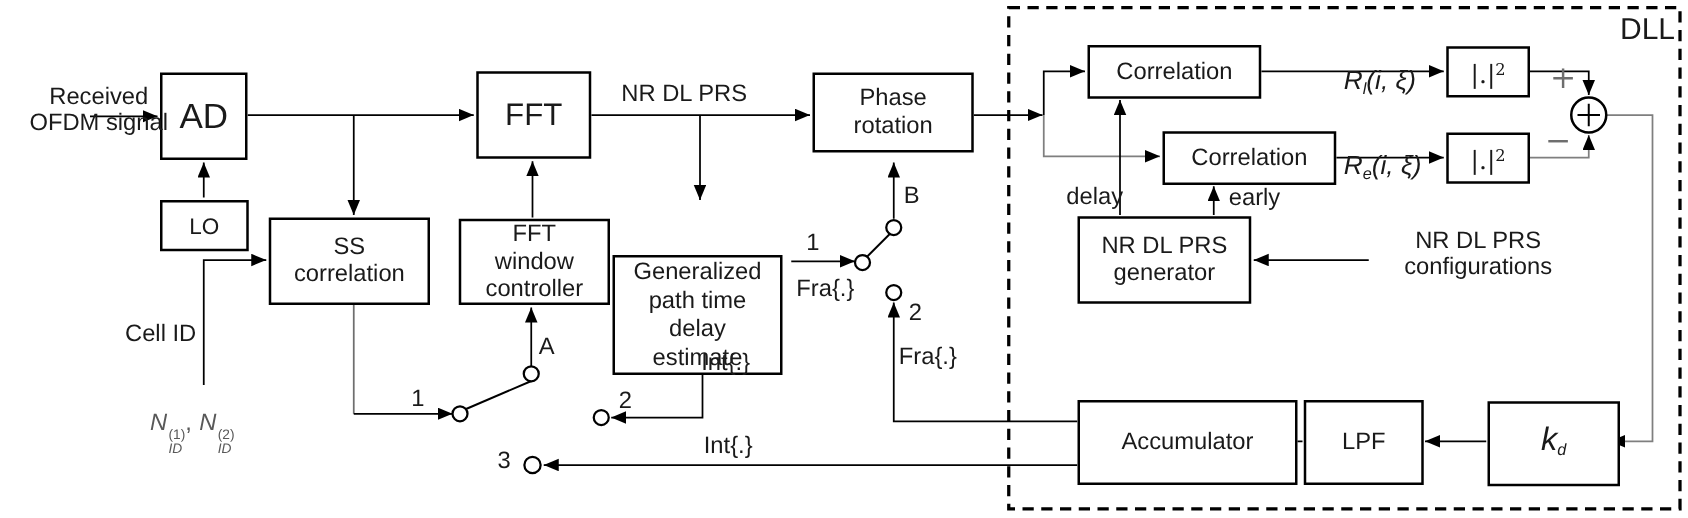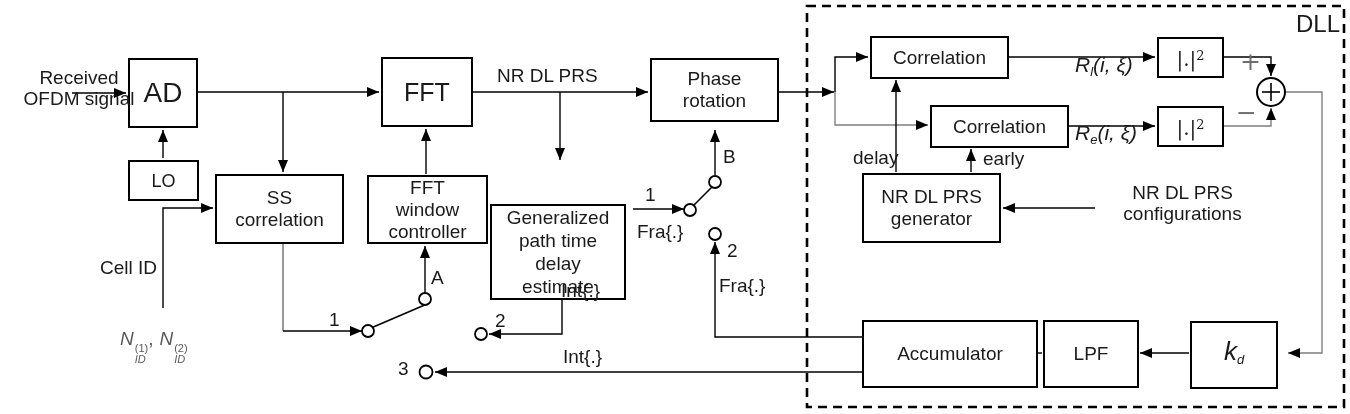--- a/index.html
+++ b/index.html
@@ -110,21 +110,21 @@
   <div class="box" style="left:1157px;top:37px;width:67px;height:41px;">
     <span class="mag"><span>|.|</span><sup>2</sup></span>
   </div>
   <div class="box" style="left:1157px;top:106px;width:67px;height:41px;">
     <span class="mag"><span>|.|</span><sup>2</sup></span>
   </div>
   <div class="box" style="left:862px;top:173px;width:139px;height:70px;">NR DL PRS
 generator</div>
   <div class="box" style="left:862px;top:320px;width:176px;height:68px;">Accumulator</div>
   <div class="box" style="left:1043px;top:320px;width:96px;height:68px;">LPF</div>
-  <div class="box" id="box-kd" style="left:1190px;top:321px;width:88px;height:68px;">
+  <div class="box" id="box-kd" style="left:1190px;top:321px;width:106px;height:68px;">
     <span class="math it"><span>k</span><span class="r-sub">d</span></span>
   </div>
 
   <div class="lbl center" style="left:2px;top:67px;width:114px;">Received
 OFDM signal</div>
   <div class="lbl" style="left:497px;top:65px;">NR DL PRS</div>
   <div class="lbl" style="left:100px;top:257px;">Cell ID</div>
 
   <div class="lbl math graytxt" style="left:120px;top:307px;">
     <span class="it">N</span><span class="stack"><span class="s-sup">(1)</span><span class="s-sub it">ID</span></span><span class="sep">,</span><span class="it">N</span><span class="stack"><span class="s-sup">(2)</span><span class="s-sub it">ID</span></span>

